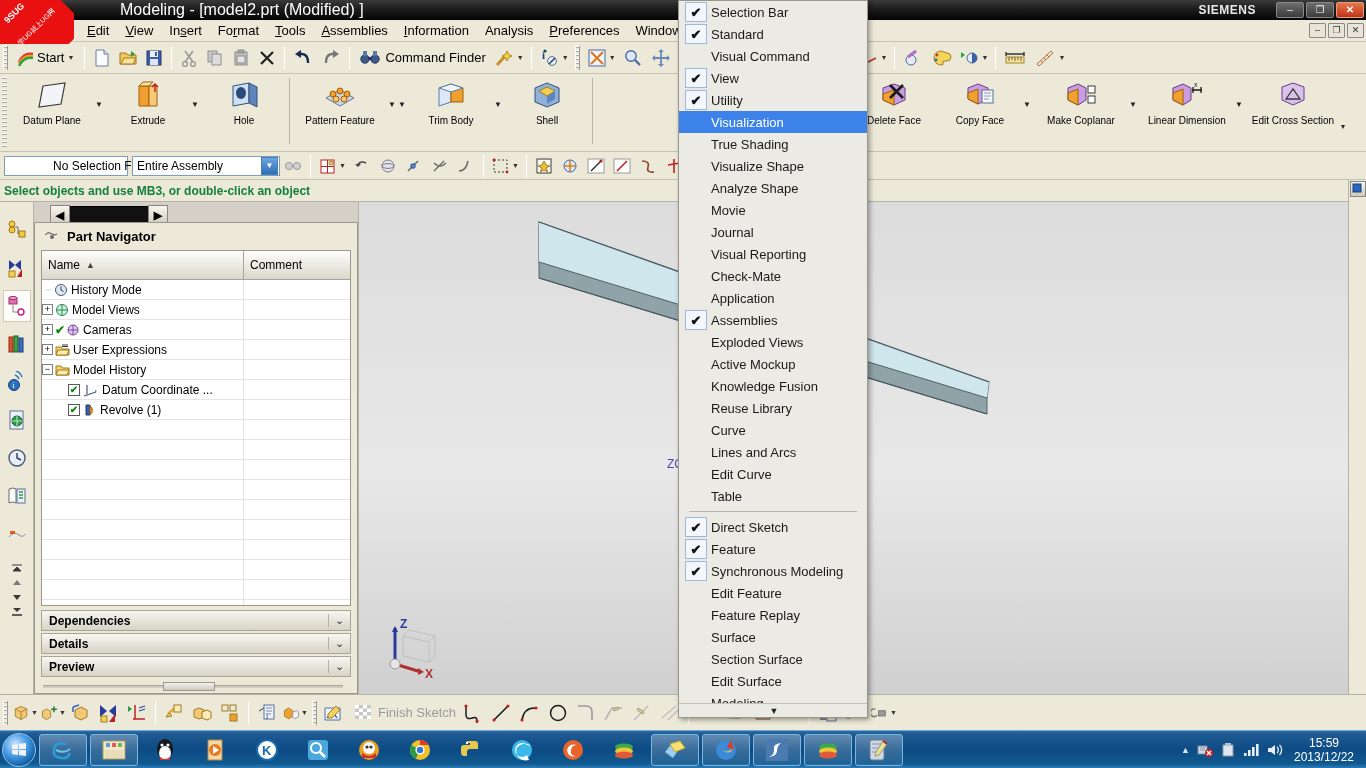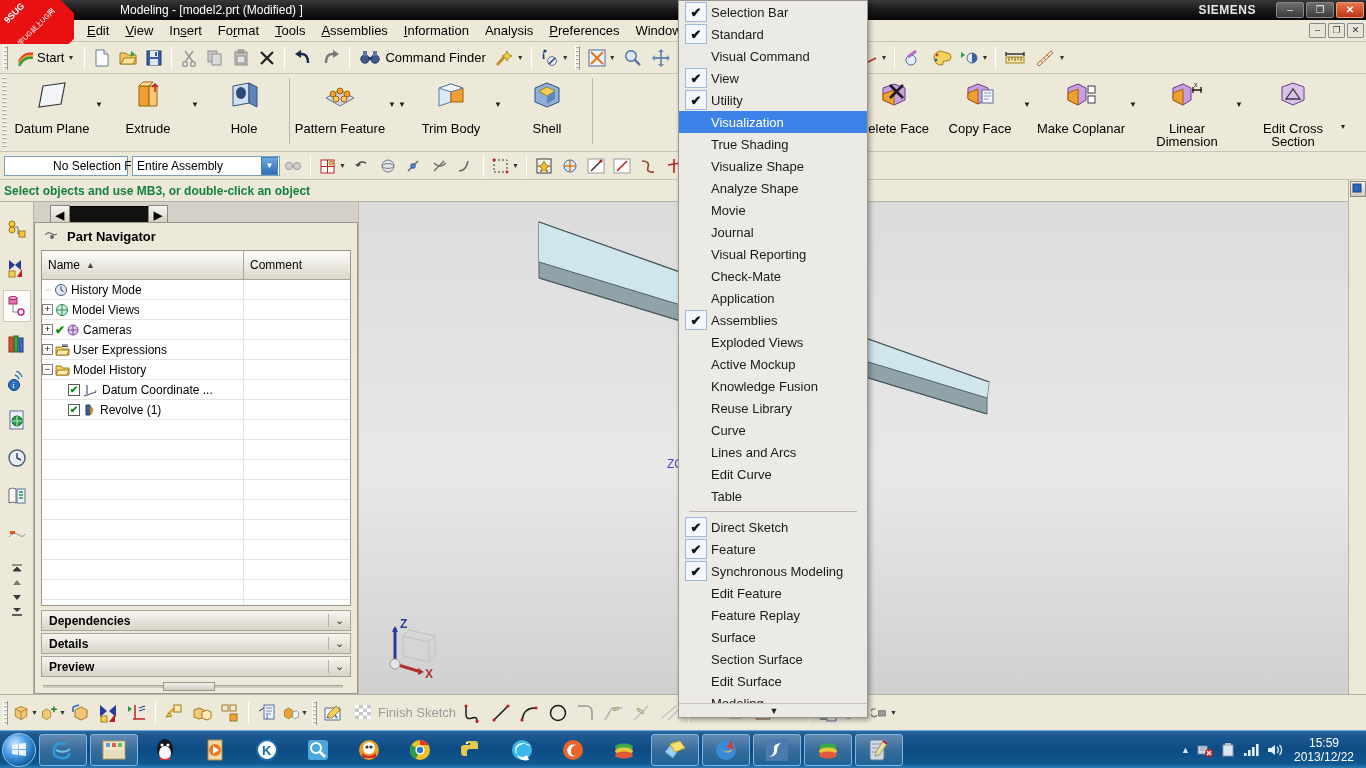--- a/index.html
+++ b/index.html
@@ -17,21 +17,21 @@
   }
 
   
   .titlebar {
     position: absolute; left: 0; top: 0; width: 1366px; height: 20px;
     background: linear-gradient(to bottom, #3a3a3a 0%, #1a1a1a 50%, #050505 100%);
     color: #fff;
     display: flex; align-items: center;
   }
   .titlebar .ttl {
-    font-size: 12px; color: #ffffff; margin-left: 120px;
+    font-size: 16px; color: #ffffff; margin-left: 120px;
     font-family: "Liberation Sans", sans-serif;
   }
   .titlebar .siemens {
     position: absolute; right: 110px; top: 3px;
     font-size: 12px; font-weight: bold; color: #e8e8e8;
     letter-spacing: 0.5px;
   }
   .wbtns { position: absolute; right: 2px; top: 2px; display: flex; gap: 2px; }
   .wbtn {
     width: 28px; height: 16px;
@@ -81,21 +81,21 @@
   .ribbon {
     position: absolute; left:0; top:74px; width:1366px; height:78px;
     background: #ece9d8; border-bottom:1px solid #c8c4b4;
     display:flex; align-items:flex-start;
   }
   .rib-grip { width:5px; height:70px; margin:3px 2px 0 2px;
     background: repeating-linear-gradient(to bottom,#fff 0 1px,#aaa 1px 2px,transparent 2px 4px); }
   .rib-item { display:flex; flex-direction:column; align-items:center; width:86px; padding-top:4px; }
   .rib-item.wide { width: 96px; }
   .rib-ico { width: 36px; height: 34px; display:flex; align-items:center; justify-content:center; }
-  .rib-lbl { font-size:13px; color:#000; text-align:center; line-height:13px; margin-top:10px; }
+  .rib-lbl { font-size:10px; color:#000; text-align:center; line-height:13px; margin-top:2px; }
   .rib-caret { align-self:flex-start; margin-top:26px; font-size:8px; color:#222; width:10px;}
   .rib-sep { width:1px; height:66px; background:#b9b6ac; margin:4px 2px 0 2px; }
 
   
   .selbar {
     position:absolute; left:0; top:152px; width:1366px; height:28px;
     background:#ece9d8; border-bottom:1px solid #c8c4b4;
     display:flex; align-items:center;
   }
   .combo {

